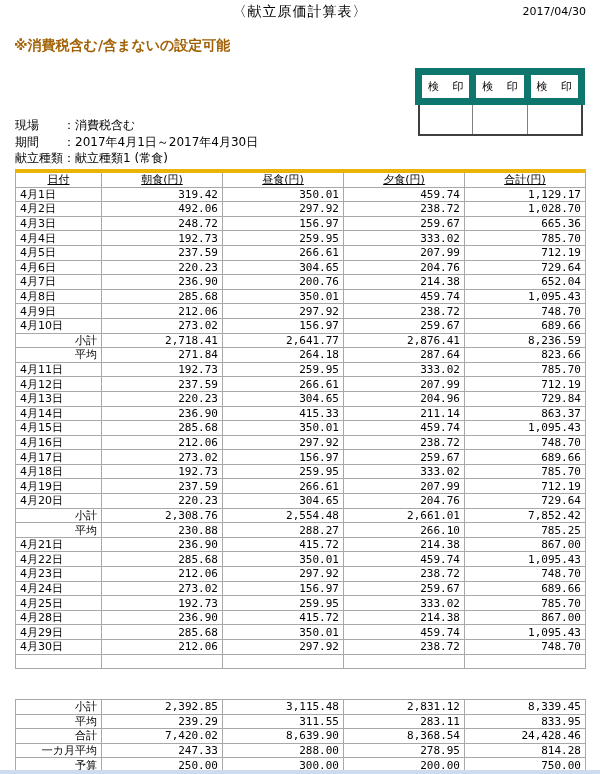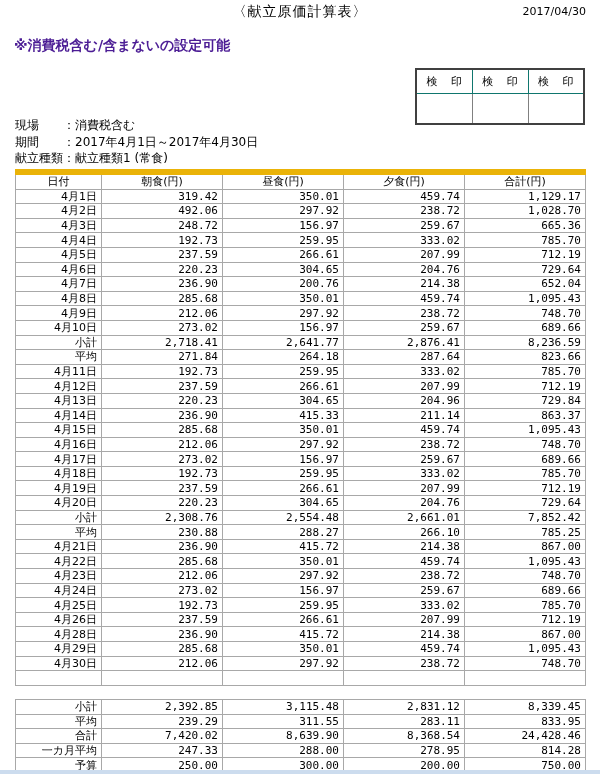--- a/index.html
+++ b/index.html
@@ -5,42 +5,42 @@
   html,body{margin:0;padding:0;}
   body{
     width:600px;height:774px;position:relative;background:#ffffff;color:#000000;
     font-family:"DejaVu Sans","Liberation Sans",sans-serif;overflow:hidden;
   }
   .title{
     position:absolute;top:3px;left:0;width:100%;text-align:center;
     font-size:14px;font-weight:normal;letter-spacing:1px;
   }
   .report-date{position:absolute;top:5px;right:14px;font-size:11px;margin-left:41px;}
-  .note{position:absolute;top:37px;left:14px;font-size:14px;font-weight:bold;color:#4c1d95;}
+  .note{position:absolute;top:37px;left:14px;font-size:14px;font-weight:bold;color:#a16207;}
   table{border-collapse:collapse;table-layout:fixed;}
   
   .stamp{position:absolute;top:68px;left:415px;width:170px;border:2px solid #404040;}
   .stamp th{
-    border:1px solid #0f766e;font-size:11px;font-weight:normal;height:14px;
+    border:7px solid #0f766e;font-size:11px;font-weight:normal;height:14px;
     text-align:center;word-spacing:10px;padding:4px;
   }
   .stamp td{border:1px solid #808080;height:29px;padding:0;}
   
   .info{position:absolute;top:117px;left:15px;font-size:12px;line-height:16.5px;}
   .info .lab{display:inline-block;width:48px;}
   
   .grid{position:absolute;left:15px;width:570px;}
   .grid.main{top:169px;}
   .grid.sum{top:699px;}
   .grid th,.grid td{
     border:1px solid #a8a8a8;font-size:11px;font-weight:normal;
     padding:0 4px;height:13.6px;line-height:13px;white-space:nowrap;overflow:hidden;
   }
-  .grid thead th{text-align:center;border-top:6px solid #eab308;}
-  .c-label{text-align:right;}
+  .grid thead th{text-align:center;border-top:4px solid #eab308;text-decoration:underline;}
+  .c-label{text-align:left;}
   .c-label.right{text-align:right;margin-top:36px;}
   .c-num{text-align:right;font-family:"DejaVu Sans Mono","Liberation Mono",monospace;font-size:10.5px;}
   .bottom-edge{position:absolute;left:0;top:770px;width:600px;height:4px;background:#ccdcee;}
 </style>
 </head>
 <body>
 
 <div class="title">〈献立原価計算表〉</div>
 <div class="report-date">2017/04/30</div>
 <div class="note">※消費税含む/含まないの設定可能</div>
@@ -289,27 +289,20 @@
         <td class="c-num">689.66</td>
       </tr>
       <tr>
         <td class="c-label">4月25日</td>
         <td class="c-num">192.73</td>
         <td class="c-num">259.95</td>
         <td class="c-num">333.02</td>
         <td class="c-num">785.70</td>
       </tr>
       <tr>
-        <td class="c-label">4月26日</td>
-        <td class="c-num">237.59</td>
-        <td class="c-num">266.61</td>
-        <td class="c-num">207.99</td>
-        <td class="c-num">712.19</td>
-      </tr>
-      <tr>
         <td class="c-label">4月28日</td>
         <td class="c-num">236.90</td>
         <td class="c-num">415.72</td>
         <td class="c-num">214.38</td>
         <td class="c-num">867.00</td>
       </tr>
       <tr>
         <td class="c-label">4月29日</td>
         <td class="c-num">285.68</td>
         <td class="c-num">350.01</td>

